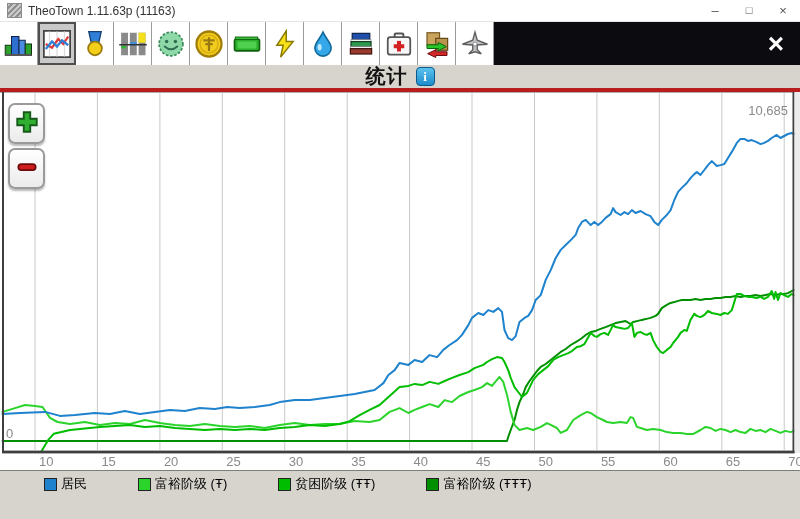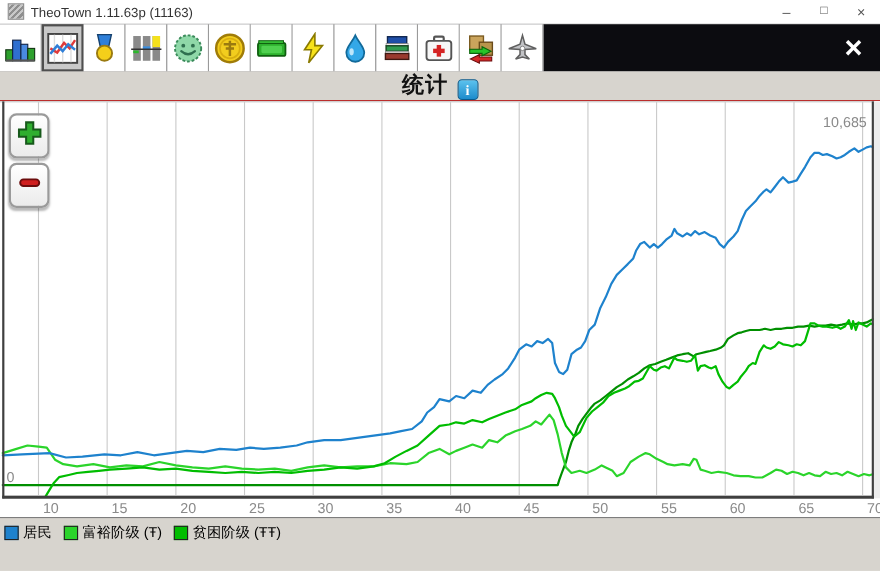--- a/index.html
+++ b/index.html
@@ -19,42 +19,42 @@
   .toolbar{position:absolute;top:22px;left:0;width:800px;height:43px;background:#0c0c10;
            display:flex;align-items:stretch;}
   .tbtn{width:38px;height:43px;background:#ffffff;border-right:1px solid #9a9a9a;
         box-sizing:border-box;display:flex;align-items:center;justify-content:center;}
   .tbtn.selected{background:#c9c9c9;border:2px solid #4f4f4f;}
   .tbtn svg{display:block;}
   .tclose{margin-left:auto;margin-right:16px;align-self:center;color:#ffffff;
           font-size:28px;font-weight:bold;line-height:1;}
   
   .header{position:absolute;top:65px;left:0;width:800px;height:27px;background:#d7d4ce;
-          border-bottom:1px solid #b91c1c;box-sizing:border-box;
-          display:flex;align-items:flex-end;justify-content:center;}
+          border-bottom:4px solid #b91c1c;box-sizing:border-box;
+          display:flex;align-items:center;justify-content:center;}
   .h-title{font-size:20px;font-weight:bold;color:#111;letter-spacing:1px;}
   .h-info{width:19px;height:19px;margin-left:8px;border-radius:4px;
           background:linear-gradient(#5cc2ee,#1d8ccc);border:1px solid #0b5a8c;
           color:#fff;font-weight:bold;font-size:13px;font-family:"Liberation Serif",serif;
           display:flex;align-items:center;justify-content:center;box-sizing:border-box;}
   
   .chartwrap{position:absolute;top:92px;left:0;width:800px;height:378px;background:#fff;}
   #chart-svg{display:block;}
   #chart-svg text{font-family:"Liberation Sans",sans-serif;}
   
   .gbtn{position:absolute;box-sizing:border-box;border:2px solid #9a9a9a;border-radius:7px;
         background:linear-gradient(#ffffff,#ebebeb);box-shadow:0 2px 2px rgba(0,0,0,.28);
         display:flex;align-items:center;justify-content:center;}
   .btn-plus{top:103px;left:8px;width:37px;height:41px;}
   .btn-minus{top:148px;left:8px;width:37px;height:41px;}
   
   .bottombar{position:absolute;top:470px;left:0;width:800px;height:49px;background:#d7d4ce;
              border-top:1px solid #7d7d7d;box-sizing:border-box;}
   .legend{position:absolute;top:4px;left:4px;display:flex;align-items:center;gap:11px;}
-  .legend-item{display:flex;align-items:center;gap:4px;}
+  .legend-item{display:flex;align-items:center;gap:4px;margin-left:40px;}
   .swatch{width:13px;height:13px;border:1px solid #222;box-sizing:border-box;display:inline-block;}
   .legend-label{font-size:13px;color:#000;white-space:nowrap;}
 </style>
 </head>
 <body>
 
 <div class="screen">
 
   <div class="titlebar">
     <span class="tb-appicon"></span>
@@ -266,17 +266,21 @@
         <span class="legend-label">居民</span>
       </span>
       <span class="legend-item">
         <span class="swatch" style="background: rgb(43, 212, 43);"></span>
         <span class="legend-label">富裕阶级 (Ŧ)</span>
       </span>
       <span class="legend-item">
         <span class="swatch" style="background: rgb(0, 189, 0);"></span>
         <span class="legend-label">贫困阶级 (ŦŦ)</span>
       </span>
+      <span class="legend-item">
+        <span class="swatch" style="background: rgb(0, 143, 0);"></span>
+        <span class="legend-label">富裕阶级 (ŦŦŦ)</span>
+      </span>
     </div>
 
   </div>
 
 </div>
 
 </body></html>

